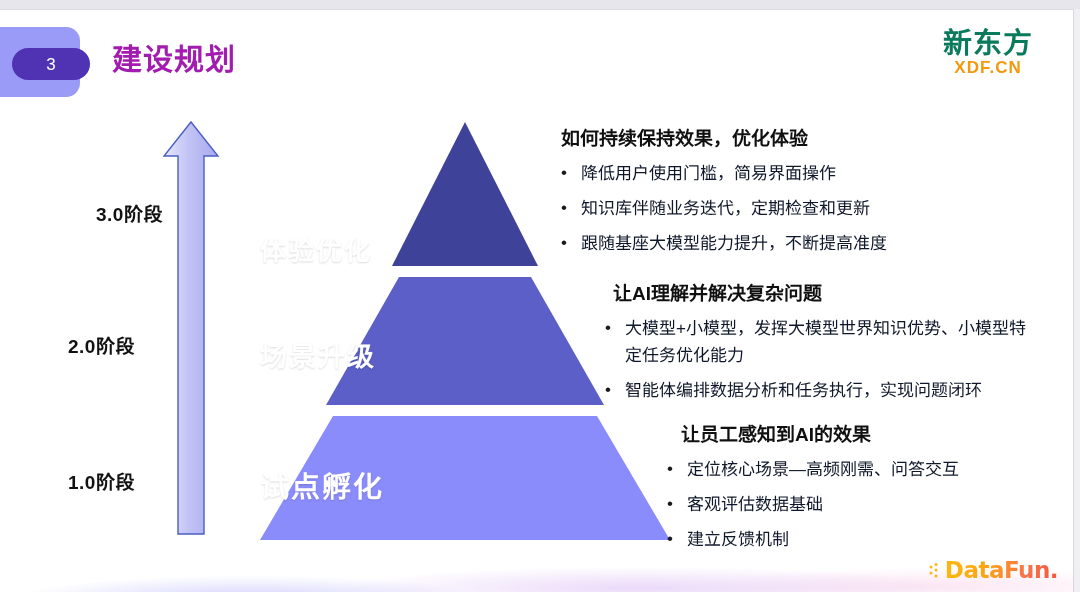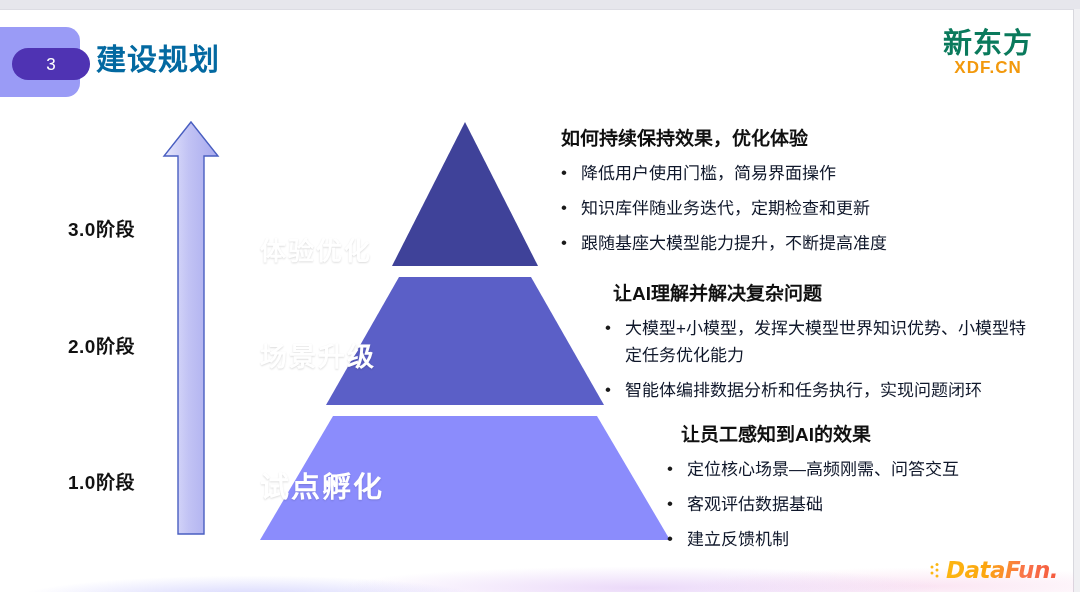--- a/index.html
+++ b/index.html
@@ -59,24 +59,24 @@
     justify-content: center;
   }
   .hdr-pill-num {
     color: #ffffff;
     font-size: 17px;
     line-height: 1;
     font-weight: 400;
   }
   .hdr-title {
     position: absolute;
-    left: 96px; top: 40px;
+    left: 112px; top: 40px;
     font-size: 30px;
     font-weight: bold;
-    color: #0369a1;
+    color: #a21caf;
     letter-spacing: 1px;
     line-height: 1.35;
   }
 
   
   .brand {
     position: absolute;
     right: 24px; top: 29px;
     width: 136px;
     text-align: center;
@@ -109,21 +109,21 @@
   .stage-label {
     position: absolute;
     left: 68px;
     width: 120px;
     text-align: left;
     font-size: 19px;
     font-weight: bold;
     color: #111111;
     letter-spacing: 0.5px;
   }
-  .stage-3 { top: 214px; }
+  .stage-3 { top: 199px; margin-left: 28px; }
   .stage-2 { top: 331px; }
   .stage-1 { top: 467px; }
 
   
   .pyramid {
     position: absolute;
     left: 260px; top: 118px;
     width: 410px; height: 425px;
   }
   .tier-label {
@@ -192,21 +192,20 @@
     position: absolute;
     right: 22px; bottom: 10px;
     display: flex;
     align-items: center;
     gap: 3px;
     line-height: 1;
   }
   .wm-dots { width: 14px; height: 18px; }
   .wm-text {
     font-size: 23px;
-    font-style: italic;
     font-weight: bold;
     letter-spacing: -0.5px;
     background: linear-gradient(95deg, #fcb712 0%, #fca60f 35%, #f9744b 70%, #f4573c 100%);
     -webkit-background-clip: text;
     background-clip: text;
     color: transparent;
     font-family: "DejaVu Sans", "Liberation Sans", sans-serif;
   }
 </style>
 </head>

